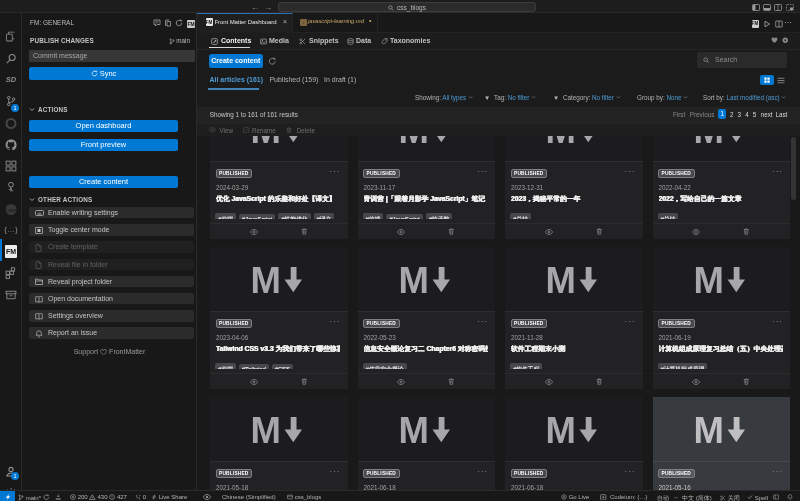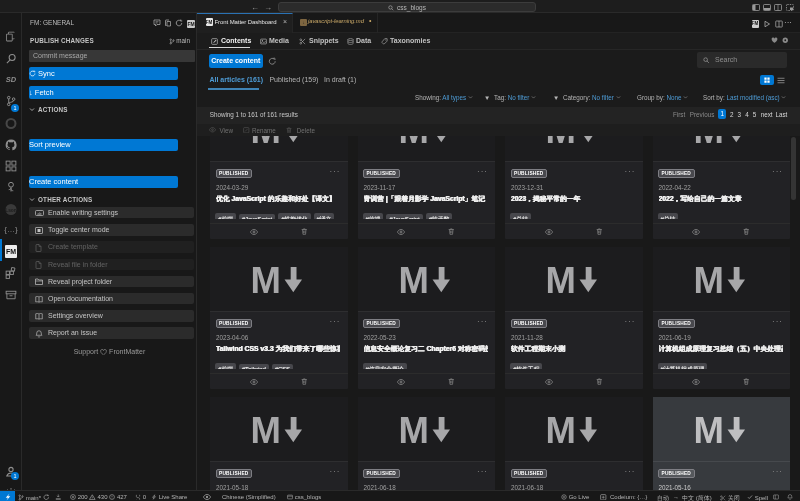--- a/index.html
+++ b/index.html
@@ -7,21 +7,21 @@
 #app{position:relative;width:800px;height:501px;overflow:hidden}
 
 #titlebar{position:absolute;left:0;top:0;width:800px;height:13px;background:#1d1d1d;border-bottom:1px solid #2a2a2a}
 #cc{position:absolute;left:278px;top:2px;width:258px;height:10px;background:#2b2b2b;border:1px solid #3c3c3c;border-radius:3px;color:#b8b8b8;font-size:6.5px;text-align:center;line-height:9px}
 .navarr{position:absolute;top:3px;color:#9a9a9a;font-size:8px}
 
 #abar{position:absolute;left:0;top:13px;width:22px;height:477px;background:#181818;border-right:1px solid #2a2a2a}
 .aicon{position:absolute;left:0;width:22px;text-align:center;color:#9d9d9d}
 
 #sbar{position:absolute;left:22px;top:13px;width:175px;height:477px;background:#181818;border-right:1px solid #2a2a2a;color:#cccccc}
-.sbtn{position:absolute;left:7px;width:149px;background:#0078d4;border-radius:2px;color:#fff;font-size:7.5px;}
+.sbtn{position:absolute;left:7px;width:149px;background:#0078d4;border-radius:2px;color:#fff;font-size:7.5px;text-align:center}
 .srow{position:absolute;left:7px;width:165px;height:11.4px;background:#2b2b2b;border-radius:2px;color:#c5c5c5;font-size:7px;line-height:11.4px;padding-left:19px}
 .srow svg{position:absolute;left:6px;top:2.5px}
 .shead{position:absolute;left:8px;font-size:6.3px;font-weight:bold;color:#c5c5c5;letter-spacing:.2px}
 
 #editor{position:absolute;left:197px;top:13px;width:603px;height:477px;background:#1b1b1b}
 #tabbar{position:absolute;left:0;top:0;width:603px;height:20px;background:#181818;border-bottom:1px solid #232323}
 #tab1{position:absolute;left:0;top:0;width:96px;height:20px;background:#1f1f1f;border-top:1px solid #2a72b4;border-right:1px solid #252525}
 #tab2{position:absolute;left:96px;top:0;width:85px;height:20px;border-right:1px solid #252525}
 
 #wv{position:absolute;left:0;top:20px;width:602px;height:457px;background:#1b1b1b}
@@ -160,26 +160,26 @@
     <div class="abs" style="right:6px;top:24px;font-size:6.3px;color:#bbb"><svg width="6" height="7" viewBox="0 0 14 16" style="vertical-align:-1.5px">
           <circle cx="4" cy="3.5" r="1.6" fill="none" stroke="#bbb" stroke-width="1.3"></circle>
           <circle cx="4" cy="12.5" r="1.6" fill="none" stroke="#bbb" stroke-width="1.3"></circle>
           <circle cx="10.5" cy="5.5" r="1.6" fill="none" stroke="#bbb" stroke-width="1.3"></circle>
           <path d="M4 5.2v5.6M10.5 7.2c0 2.3-3.5 2-6.5 3.3" fill="none" stroke="#bbb" stroke-width="1.2"></path>
         </svg> main</div>
     <div class="abs" style="left:7px;top:36.5px;width:166px;height:12px;background:#373737;border-radius:1px;color:#a8a8a8;font-size:7px;line-height:12px;padding-left:4px">Commit message</div>
     <div class="sbtn" style="top:54px;height:13px;line-height:13px"><svg width="7" height="7" viewBox="0 0 16 16" style="vertical-align:-1px;margin-right:2px">
           <path d="M13.5 8a5.5 5.5 0 1 1-2-4.2M11.5 1v3h3" fill="none" stroke="#fff" stroke-width="1.6"></path>
         </svg>Sync</div>
-    <div class="sbtn" style="top:73px;height:13px;line-height:13px">↓ Fetch</div>
     <div class="shead" style="top:93px;left:16px">ACTIONS</div>
     <svg class="abs" style="left:7px;top:93.5px" width="6" height="5" viewBox="0 0 12 10">
         <path d="M2 3l4 4 4-4" fill="none" stroke="#c5c5c5" stroke-width="1.6"></path>
       </svg>
-    <div class="sbtn" style="top:126px;height:12px;line-height:12px">Sort preview</div>
+    <div class="sbtn" style="top:107px;height:12px;line-height:12px">Open dashboard</div>
+    <div class="sbtn" style="top:126px;height:12px;line-height:12px">Front preview</div>
     <div class="sbtn" style="top:163px;height:12px;line-height:12px">Create content</div>
     <div class="shead" style="top:183px;left:16px">OTHER ACTIONS</div>
     <svg class="abs" style="left:7px;top:183.5px" width="6" height="5" viewBox="0 0 12 10">
         <path d="M2 3l4 4 4-4" fill="none" stroke="#c5c5c5" stroke-width="1.6"></path>
       </svg>
     <div class="srow" style="top:194px"><svg width="9" height="6" viewBox="0 0 18 12">
           <rect x="1" y="1" width="16" height="10" rx="2" fill="none" stroke="#c5c5c5" stroke-width="1.4"></rect>
           <text x="9" y="9" font-size="7" fill="#c5c5c5" text-anchor="middle" font-family="Liberation Sans">ab</text>
         </svg>Enable writing settings</div>
     <div class="srow" style="top:211.2px"><svg width="8" height="7" viewBox="0 0 16 14">

